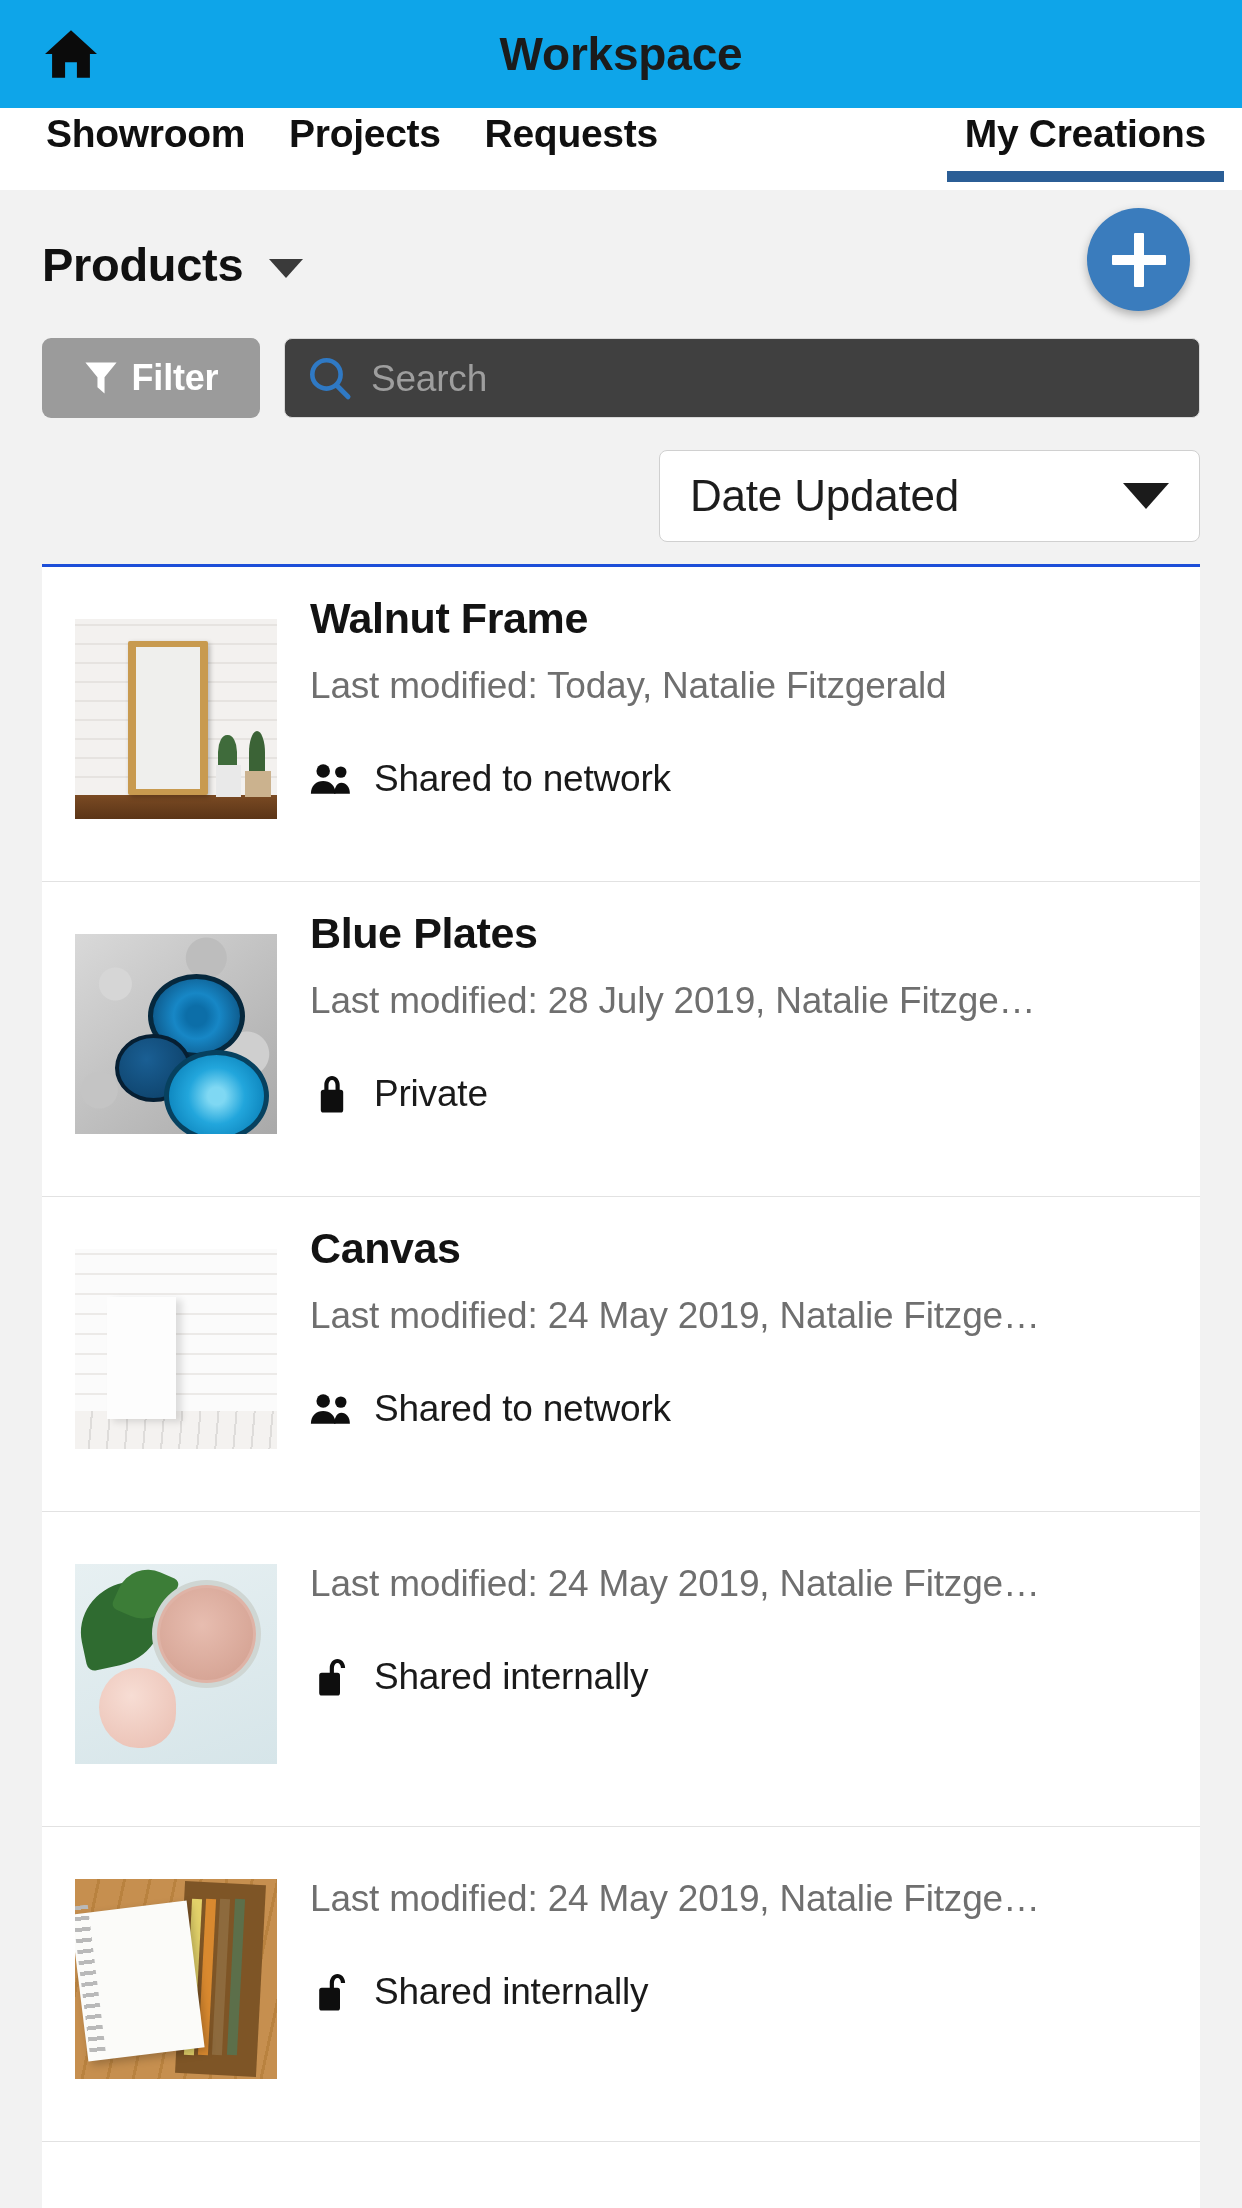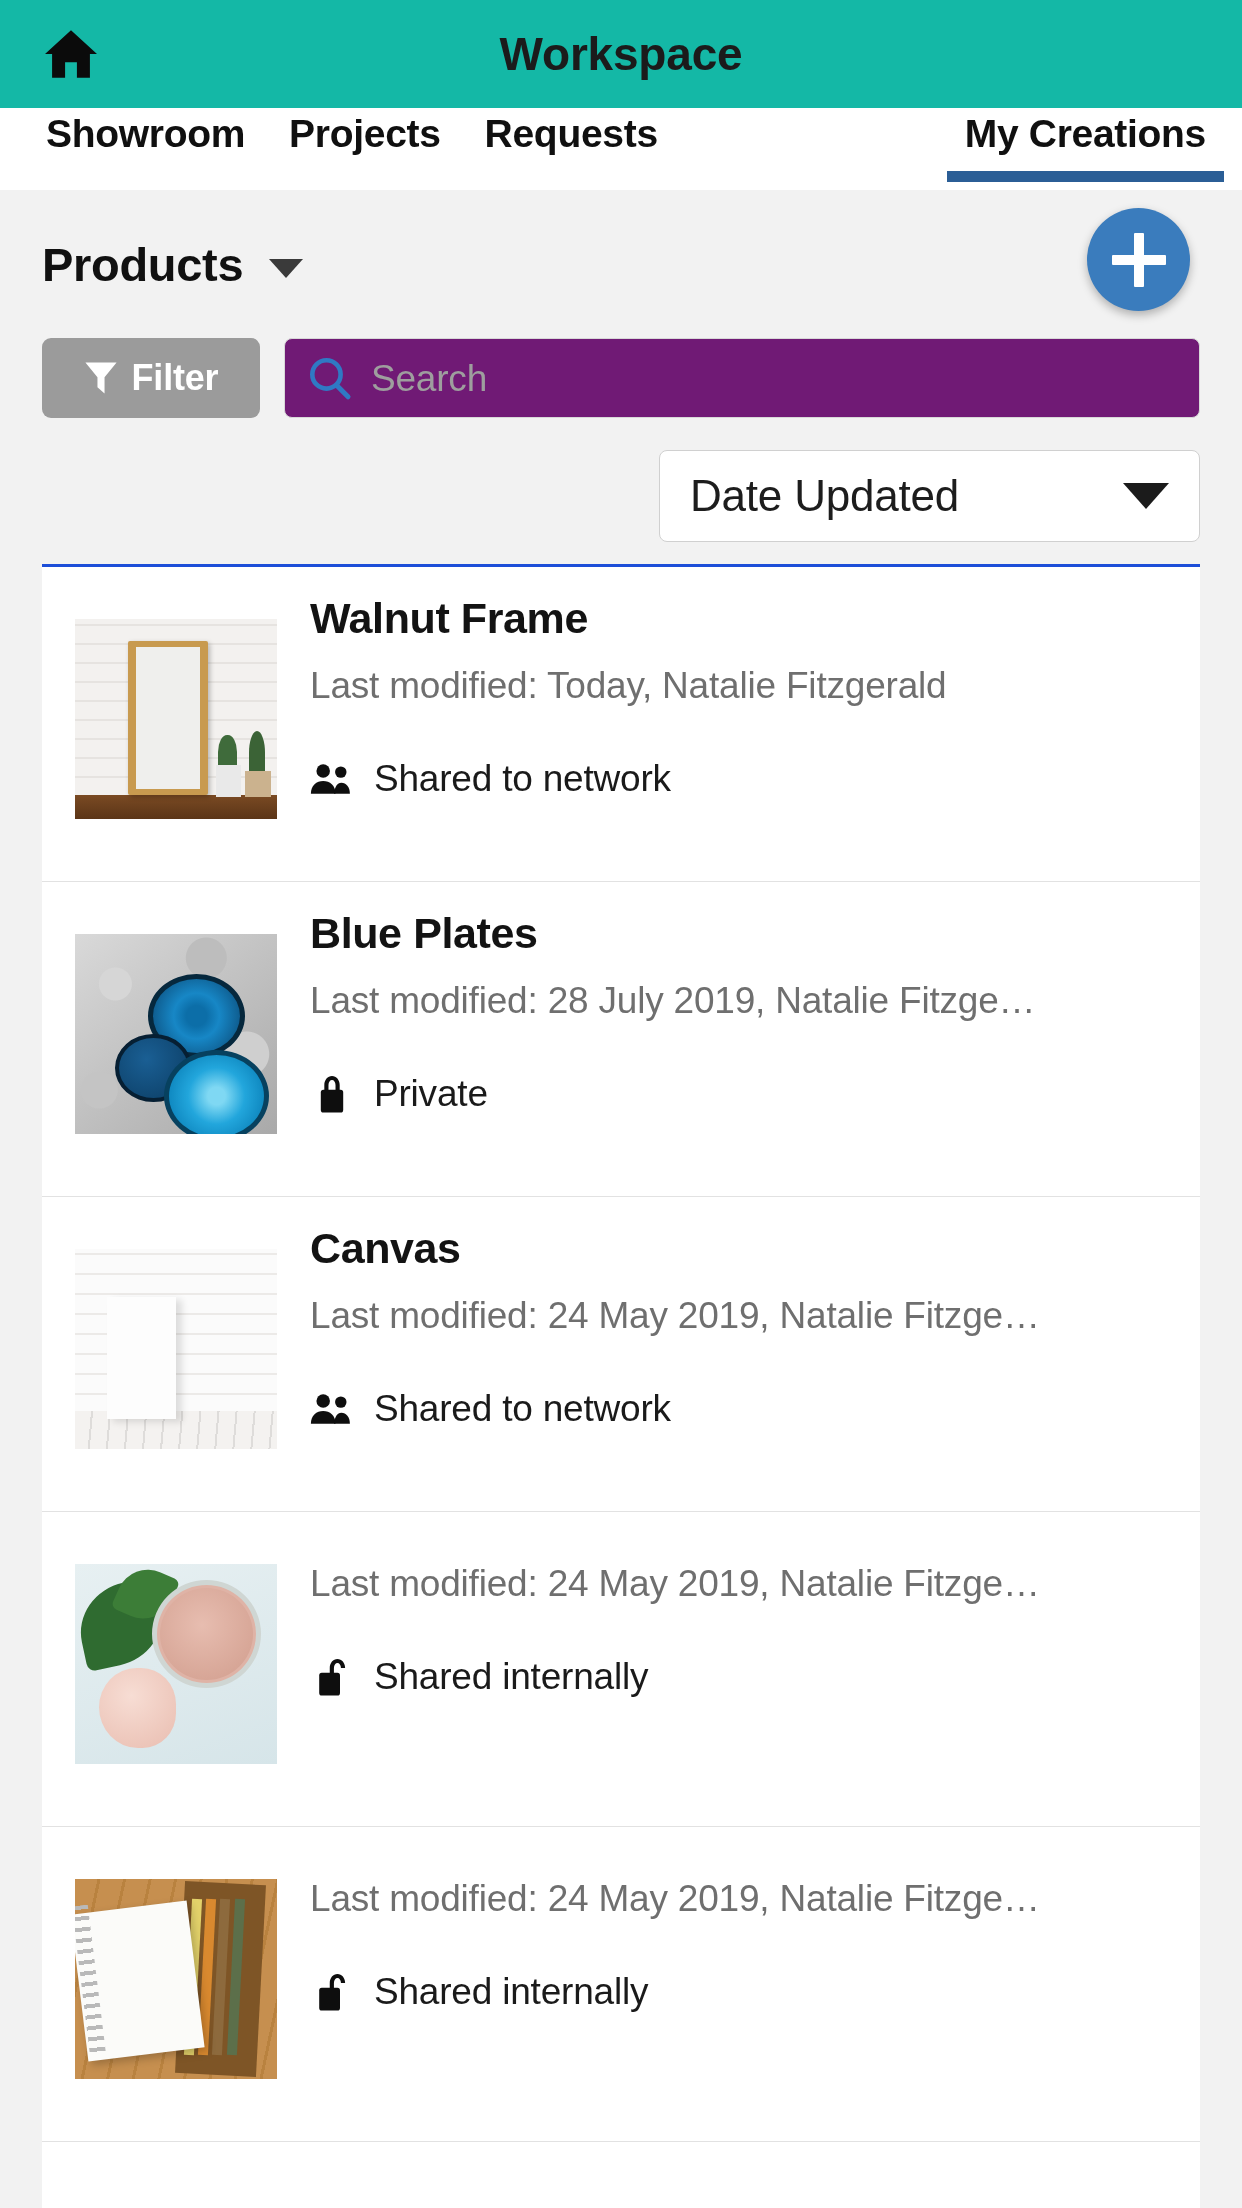--- a/index.html
+++ b/index.html
@@ -19,21 +19,21 @@
     height: 2208px;
     background: #f2f2f2;
     display: flex;
     flex-direction: column;
   }
 
   
   .topbar {
     position: relative;
     height: 108px;
-    background: #14b8a6;
+    background: #0ea5e9;
     flex: 0 0 auto;
     display: flex;
     align-items: center;
     justify-content: center;
   }
   .home-btn {
     position: absolute;
     left: 40px;
     top: 50%;
     transform: translateY(-50%);
@@ -182,21 +182,21 @@
   .filter-label {
     font-size: 36px;
     font-weight: bold;
     color: #ffffff;
     line-height: 1;
     letter-spacing: -0.2px;
   }
   .search-box {
     flex: 1 1 auto;
     height: 80px;
-    background: #701a75;
+    background: #404040;
     border: 1px solid #d8d8d8;
     border-radius: 8px;
     display: flex;
     align-items: center;
     padding: 0 22px;
     gap: 18px;
   }
   .search-icon { width: 46px; height: 46px; display: flex; align-items: center; justify-content: center; }
   .search-icon svg { width: 46px; height: 46px; display: block; }
   .search-placeholder {

